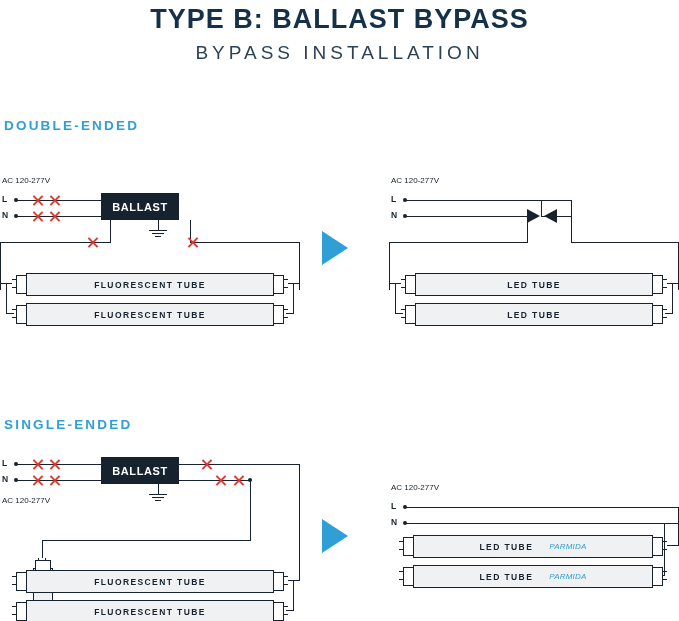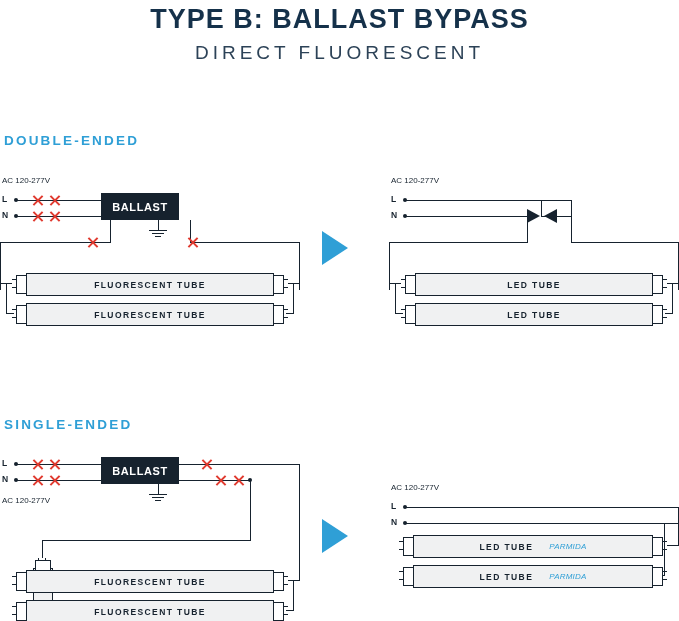--- a/index.html
+++ b/index.html
@@ -20,21 +20,21 @@
   .subtitle{
     position:absolute;top:42px;left:0;width:679px;
     text-align:center;
     font-size:19px;letter-spacing:4px;color:#2c4257;font-weight:400;
   }
   .section-label{
     position:absolute;
     font-size:13.5px;font-weight:bold;letter-spacing:2.2px;
     color:#2f9fd6;
   }
-  .sec1{top:133px;left:4px;}
+  .sec1{top:118px;left:4px;}
   .sec2{top:417px;left:4px;}
 
   .diagram{position:absolute;}
 
   
   .wire{position:absolute;background:#16222e;}
   .hw{height:1px;}
   .vw{width:1px;}
   .lbl{position:absolute;font-size:8.5px;color:#16222e;letter-spacing:.3px;font-weight:bold;}
   .lbl-sm{position:absolute;font-size:8px;color:#16222e;font-weight:normal;}
@@ -81,21 +81,21 @@
     border-left:26px solid #2f9fd6;
   }
   .blktri{position:absolute;width:0;height:0;}
   .blktri.r{border-top:7px solid transparent;border-bottom:7px solid transparent;border-left:13px solid #16222e;}
   .blktri.l{border-top:7px solid transparent;border-bottom:7px solid transparent;border-right:13px solid #16222e;}
 </style>
 </head>
 <body>
 
 <div class="title">TYPE B: BALLAST BYPASS</div>
-<div class="subtitle">DIRECT FLUORESCENT</div>
+<div class="subtitle">BYPASS INSTALLATION</div>
 
 <div class="section-label sec1">DOUBLE-ENDED</div>
 
 <div class="diagram" style="left:0;top:165px;width:300px;height:175px;">
 
   <div class="lbl-sm" style="left:2px;top:11px;">AC 120-277V</div>
   <div class="lbl" style="left:2px;top:29px;">L</div>
   <div class="lbl" style="left:2px;top:45px;">N</div>
 
   <div class="dot" style="left:14px;top:33px;"></div>

